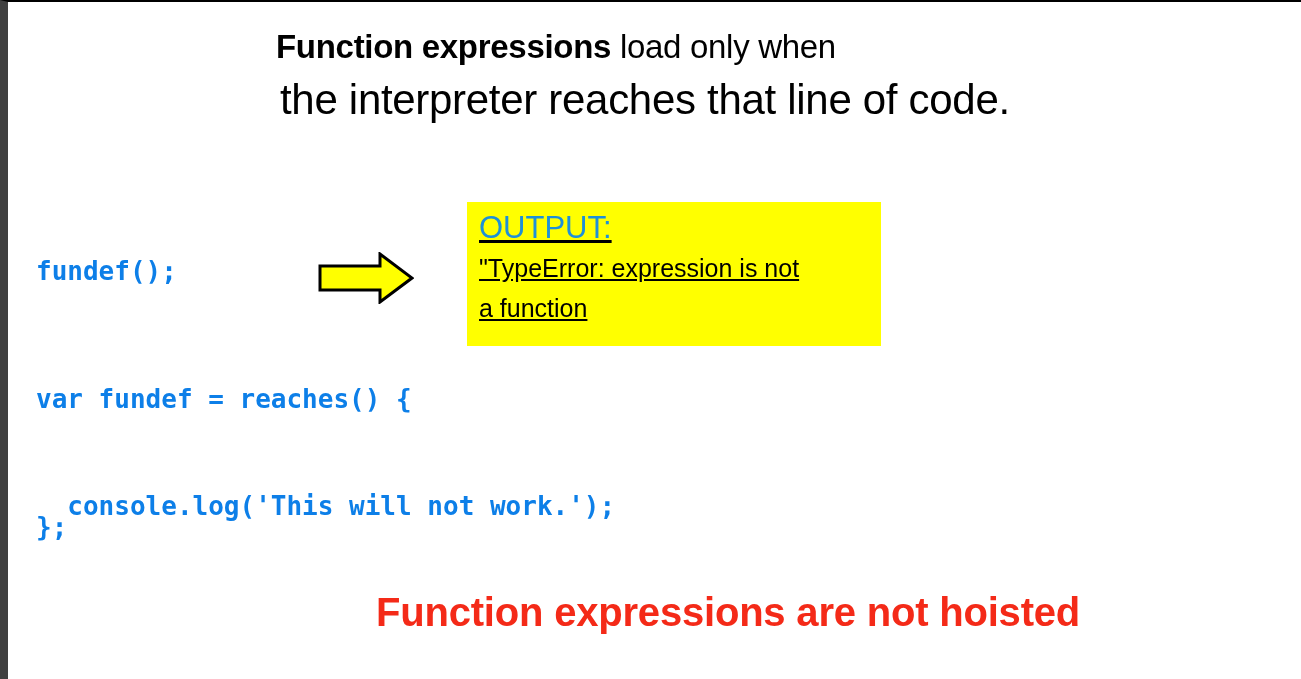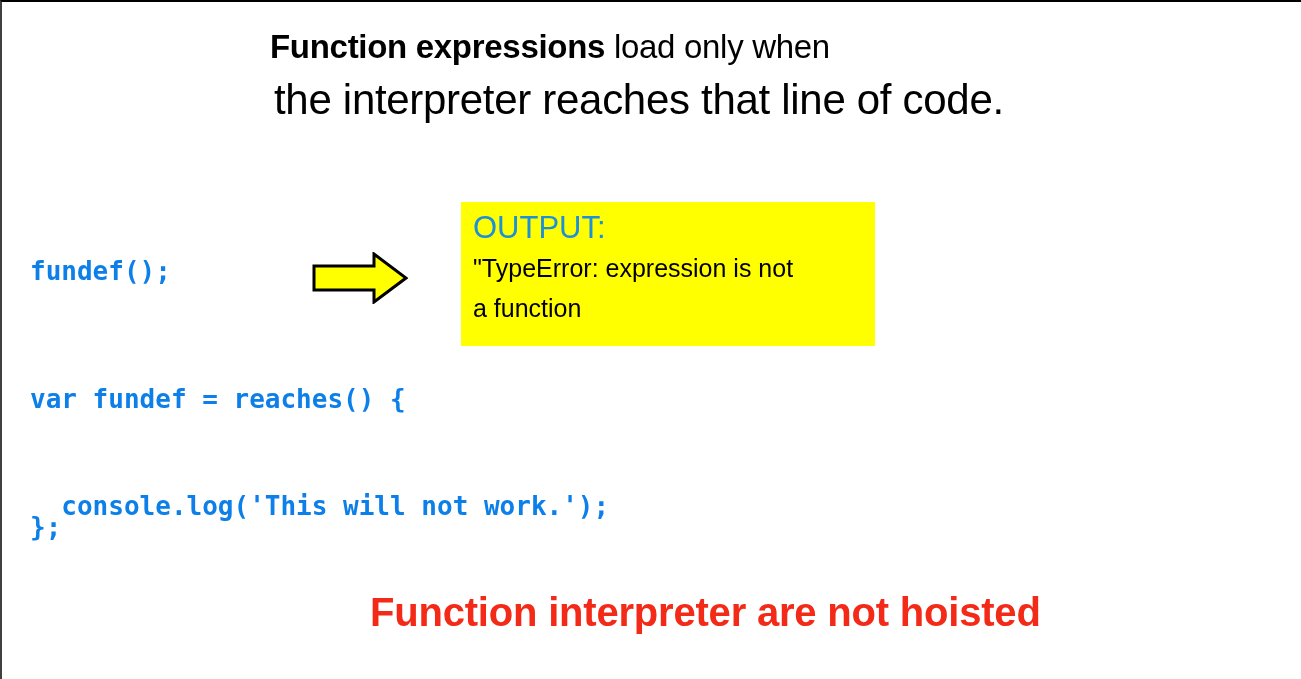--- a/index.html
+++ b/index.html
@@ -10,21 +10,21 @@
   }
   .slide {
     position: relative;
     width: 1301px;
     height: 679px;
     background: #ffffff;
     overflow: hidden;
     font-family: "Liberation Sans", sans-serif;
     box-sizing: border-box;
     border-top: 2px solid #000000;
-    border-left: 2px solid #404040;
+    border-left: 8px solid #404040;
   }
 
   
   .heading {
     position: absolute;
     left: 268px;
     top: 18px;
     width: 800px;
     font-size: 33px;
     line-height: 53px;
@@ -73,20 +73,21 @@
   
   .output-box {
     position: absolute;
     left: 459px;
     top: 200px;
     width: 414px;
     height: 144px;
     background: #ffff00;
     box-sizing: border-box;
     padding: 6px 10px 0 12px;
+    text-decoration: underline;
   }
   .output-label {
     color: #1e90d8;
     font-size: 31px;
     line-height: 40px;
     font-family: "Liberation Sans", sans-serif;
   }
   .output-text {
     color: #000000;
     font-size: 25px;
@@ -128,15 +129,15 @@
   <div class="output-box">
     <div class="output-label">OUTPUT:</div>
     <div class="output-text">"TypeError: expression is not
 a function</div>
   </div>
 
   <div class="code code-vardecl">var fundef = reaches() {</div>
   <div class="code code-logline">  console.log('This will not work.');</div>
   <div class="code code-closing">};</div>
 
-  <div class="takeaway">Function interpreter are not hoisted</div>
+  <div class="takeaway">Function expressions are not hoisted</div>
 
 </div>
 
 </body></html>

